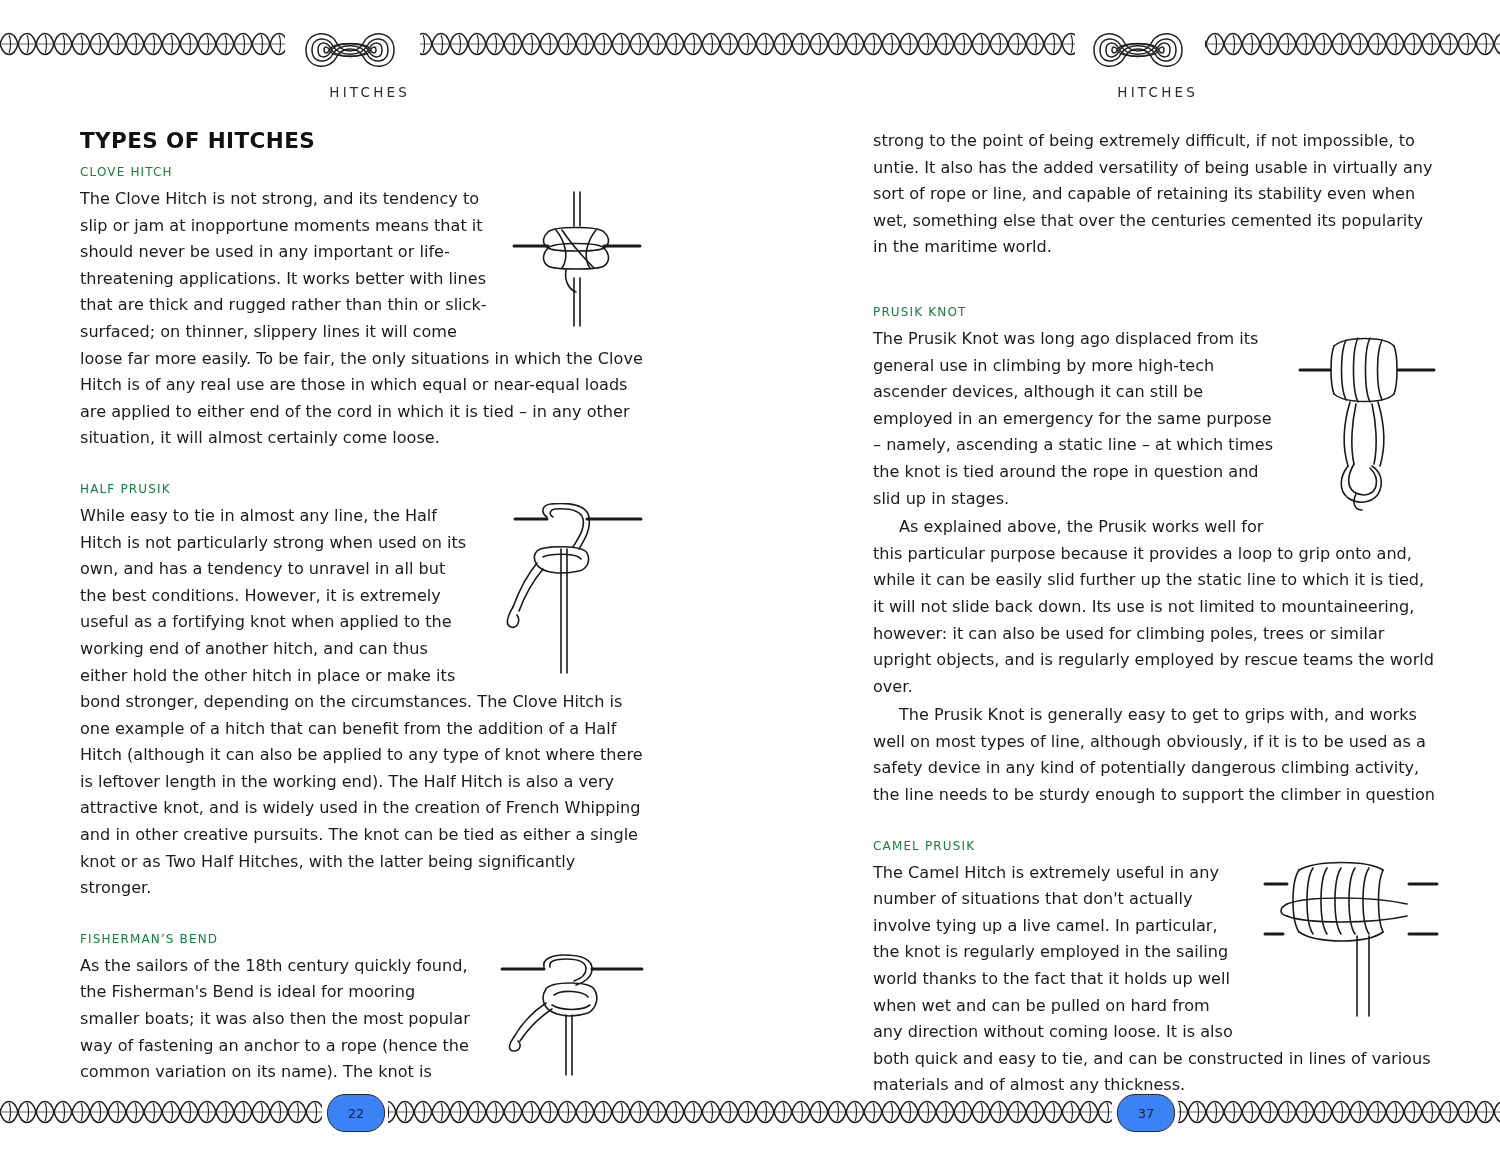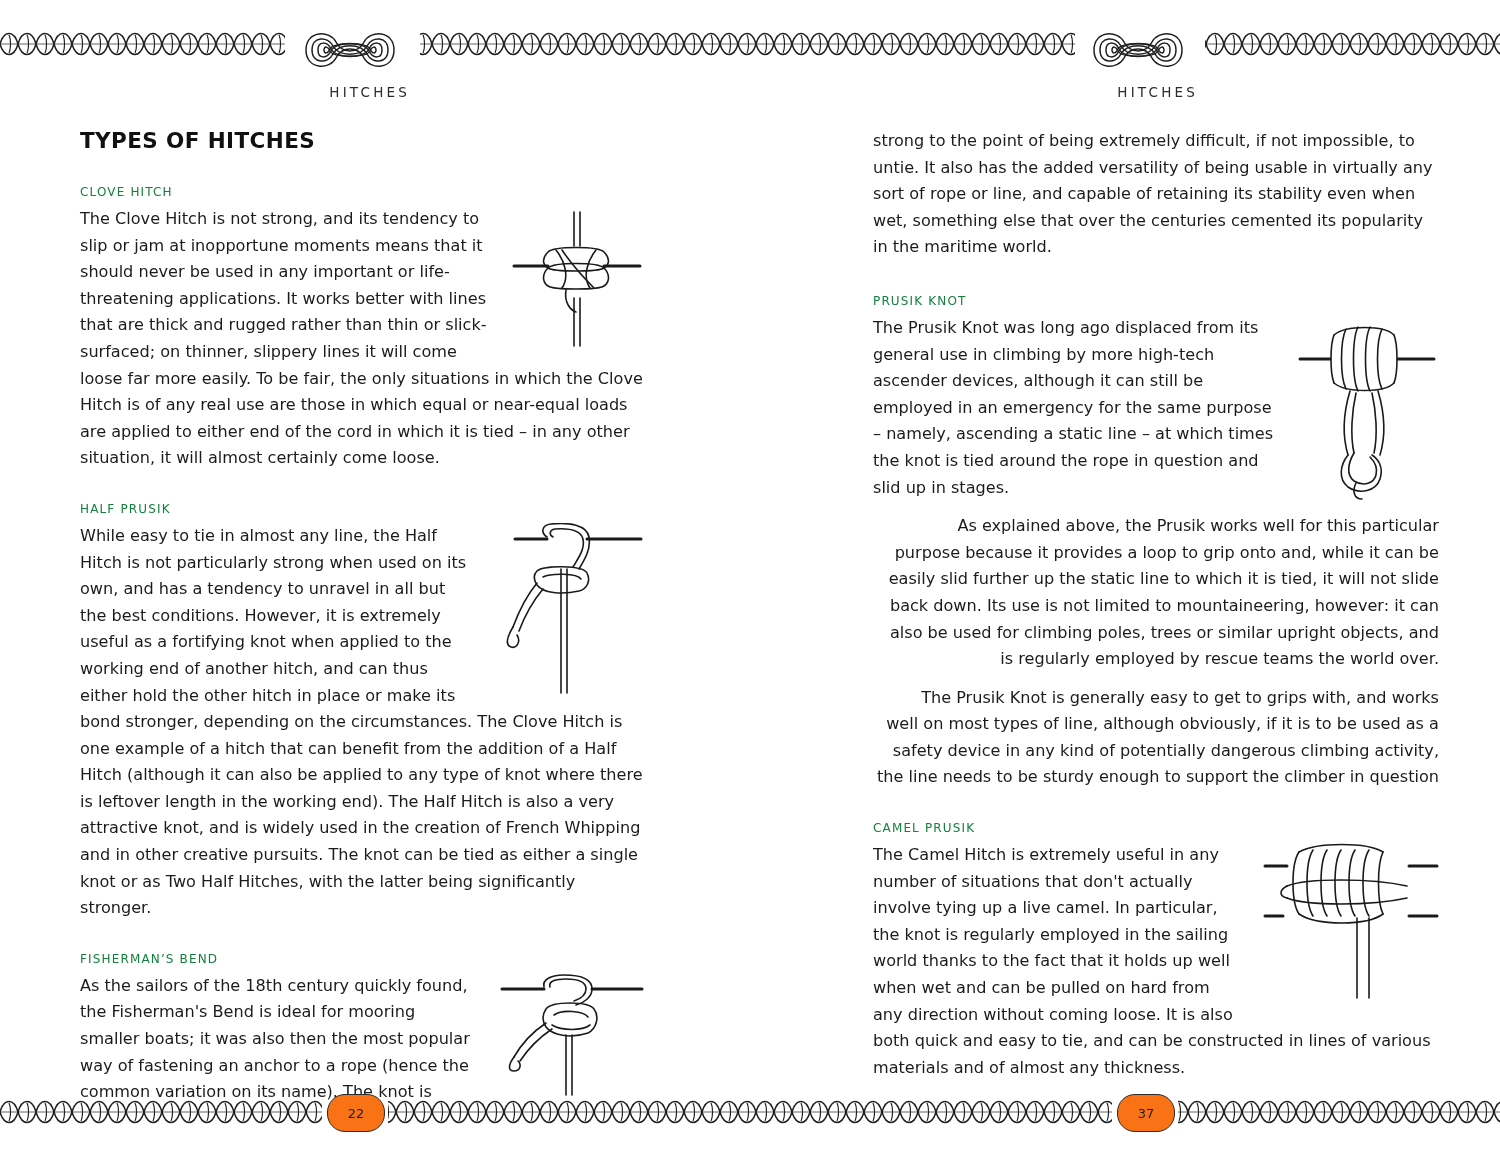--- a/index.html
+++ b/index.html
@@ -56,40 +56,40 @@
     top: 128px;
     width: 566px;
   }
   .col.left  { left: 80px; }
   .col.right { left: 873px; }
 
   .section-title {
     font-size: 21.5px;
     font-weight: 700;
     letter-spacing: 0.4px;
-    margin: 0 0 32px 0;
+    margin: 0 0 12px 0;
     color: #111111;
   }
 
   .knot-head {
     font-size: 12px;
     font-weight: 400;
     letter-spacing: 1.15px;
     margin: 0 0 7px 0;
     color: #15803d;
   }
 
   .body-text {
     font-size: 16.1px;
     line-height: 26.6px;
     margin: 0;
     color: #1b1b1b;
     text-align: left;
   }
-  .body-text + .body-text { margin-top: 12px; text-align: right; }
+  .body-text + .body-text { margin-top: 2px; }
   .indent { text-indent: 26px; }
 
   .block { margin-bottom: 30px; }
   .block:last-child { margin-bottom: 0; }
 
   
   .fig {
     float: right;
     margin: 0 0 6px 18px;
   }
@@ -102,21 +102,21 @@
   }
 
   
   .folio {
     position: absolute;
     top: 1094px;
     width: 56px;
     height: 36px;
     border: 1.4px solid #2a2a2a;
     border-radius: 18px;
-    background: #f97316;
+    background: #3b82f6;
     display: flex;
     align-items: center;
     justify-content: center;
     font-size: 13px;
     color: #222222;
   }
   .folio.left  { left: 327px; }
   .folio.right { left: 1117px; }
 </style>
 </head>
@@ -274,21 +274,21 @@
         </svg>
       </div>
 
       <p class="body-text">As the sailors of the 18th century quickly found, the Fisherman's Bend is ideal for mooring smaller boats; it was also then the most popular way of fastening an anchor to a rope (hence the common variation on its name). The knot is</p>
     </div>
 
   </div>
 
   <div class="col right">
 
-    <p class="body-text" style="margin-bottom:33px;">strong to the point of being extremely difficult, if not impossible, to untie. It also has the added versatility of being usable in virtually any sort of rope or line, and capable of retaining its stability even when wet, something else that over  the centuries cemented its popularity in the  maritime world.</p>
+    <p class="body-text" style="margin-bottom:44px;">strong to the point of being extremely difficult, if not impossible, to untie. It also has the added versatility of being usable in virtually any sort of rope or line, and capable of retaining its stability even when wet, something else that over  the centuries cemented its popularity in the  maritime world.</p>
 
     <div class="block clearfix">
       <h2 class="knot-head">PRUSIK KNOT</h2>
 
       <div class="fig">
         <svg width="145" height="190" viewBox="0 0 145 190" aria-hidden="true">
           <g fill="none" stroke="#1a1a1a" stroke-width="1.6" stroke-linecap="round">
 
             <path d="M6,44 L36,44" stroke-width="3"></path>
             <path d="M104,44 L140,44" stroke-width="3"></path>

